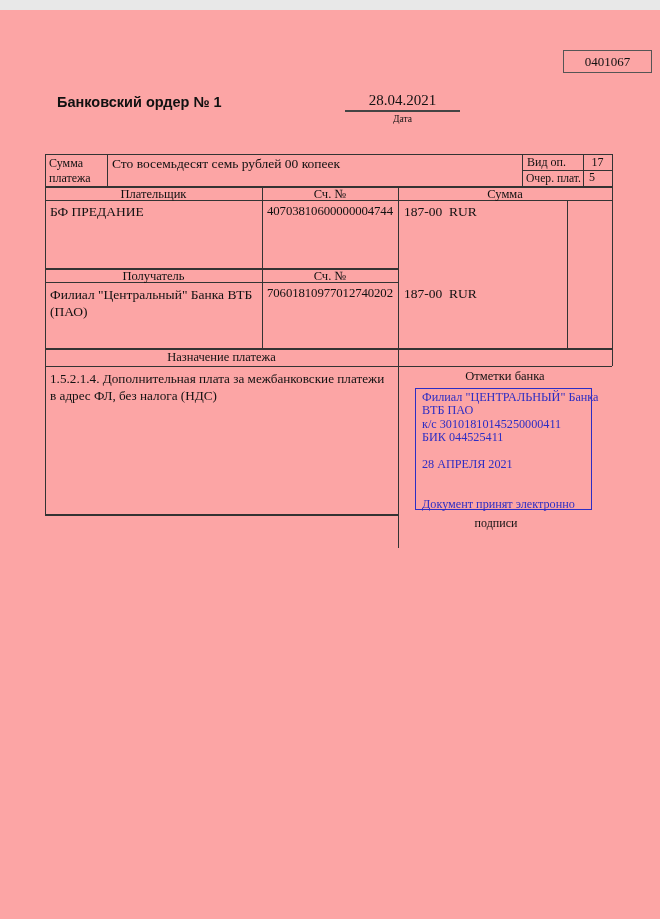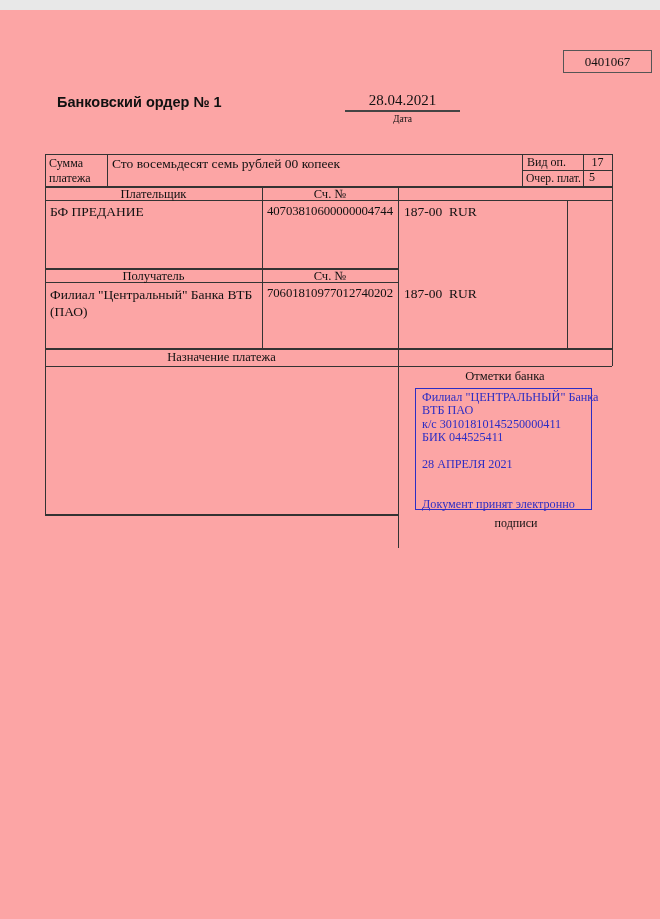--- a/index.html
+++ b/index.html
@@ -82,43 +82,45 @@
 
   <div class="t small wrap" style="left:49px;top:146px;width:56px;line-height:15px;">Сумма платежа</div>
   <div class="t val" style="left:112px;top:146px;text-align:right;">Сто восемьдесят семь рублей 00 копеек</div>
   <div class="t small" style="left:527px;top:146px;">Вид оп.</div>
   <div class="t small c" style="left:583px;top:146px;width:29px;">17</div>
   <div class="t" style="left:526px;top:161.5px;font-size:11.6px;">Очер. плат.</div>
   <div class="t small" style="left:589px;top:161px;">5</div>
 
   <div class="t hdr c" style="left:45px;top:177px;width:217px;">Плательщик</div>
   <div class="t hdr c" style="left:262px;top:177px;width:136px;">Сч. №</div>
+  <div class="t hdr c" style="left:398px;top:177px;width:214px;">Сумма</div>
 
   <div class="t val" style="left:50px;top:194px;">БФ ПРЕДАНИЕ</div>
   <div class="t acct" style="left:267px;top:194px;">40703810600000004744</div>
   <div class="t val pre" style="left:404px;top:194px;">187-00  RUR</div>
 
   <div class="t hdr c" style="left:45px;top:259px;width:217px;">Получатель</div>
   <div class="t hdr c" style="left:262px;top:259px;width:136px;">Сч. №</div>
 
   <div class="t val wrap" style="left:50px;top:276px;width:203px;line-height:17px;">Филиал "Центральный" Банка ВТБ (ПАО)</div>
   <div class="t acct" style="left:267px;top:276px;">70601810977012740202</div>
   <div class="t val pre" style="left:404px;top:276px;">187-00  RUR</div>
 
   <div class="t hdr c" style="left:45px;top:340px;width:353px;">Назначение платежа</div>
+  <div class="t val wrap" style="left:50px;top:360px;width:343px;line-height:17px;font-size:13.2px;">1.5.2.1.4. Дополнительная плата за межбанковские платежи в адрес ФЛ, без налога (НДС)</div>
 
   <div class="t hdr c" style="left:398px;top:359px;width:214px;">Отметки банка</div>
 
   <div class="stamp">
     <div class="stamp-line">Филиал "ЦЕНТРАЛЬНЫЙ" Банка</div>
     <div class="stamp-line">ВТБ ПАО</div>
     <div class="stamp-line">к/с 30101810145250000411</div>
     <div class="stamp-line">БИК 044525411</div>
     <div class="stamp-line"></div>
     <div class="stamp-line">28 АПРЕЛЯ 2021</div>
     <div class="stamp-line"></div>
     <div class="stamp-line"></div>
     <div class="stamp-line">Документ принят электронно</div>
   </div>
 
-  <div class="t small c" style="left:398px;top:507px;width:196px;padding-left:20px;">подписи</div>
+  <div class="t small c" style="left:398px;top:507px;width:196px;">подписи</div>
 
 </div>
 
 </body></html>

